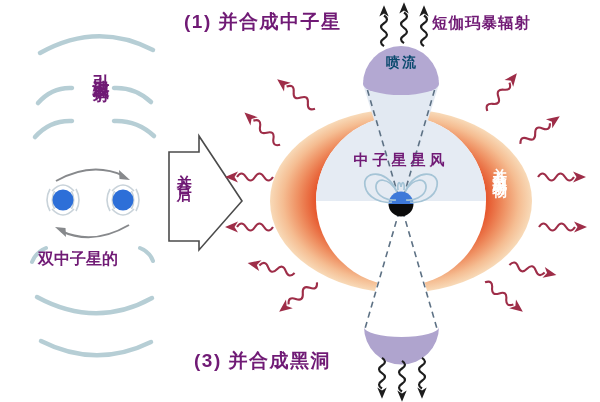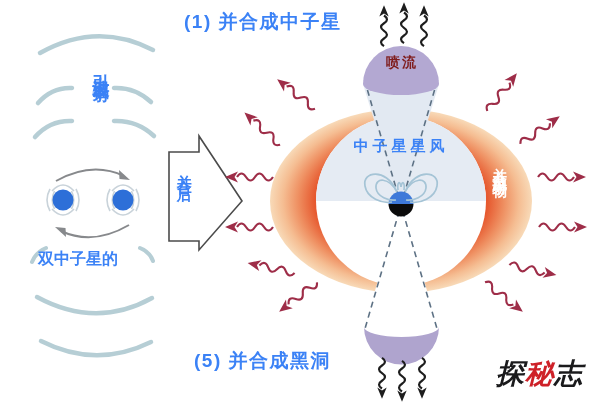--- a/index.html
+++ b/index.html
@@ -1,29 +1,29 @@
 <!DOCTYPE html>
 <html><head>
 <meta charset="utf-8">
 <style>
   html,body{margin:0;padding:0;background:#fff;}
   .stage{position:relative;width:600px;height:402px;background:#ffffff;overflow:hidden;
          font-family:"Liberation Sans","DejaVu Sans",sans-serif;}
   .stage svg{position:absolute;left:0;top:0;}
-  .txt{position:absolute;color:#3b82f6;white-space:nowrap;line-height:1.15;}
+  .txt{position:absolute;color:#701a75;white-space:nowrap;line-height:1.15;}
   .vtext{writing-mode:vertical-rl;text-orientation:upright;}
   .t-outcome{font-size:19px;font-weight:600;letter-spacing:1.5px;}
   .t-side{font-size:15.5px;font-weight:600;letter-spacing:1px;}
   .t-gw{left:91px;top:61px;font-size:17px;letter-spacing:2.5px;font-weight:600;}
   .t-binary{left:38px;top:248px;width:106px;font-size:16px;
             font-weight:600;line-height:21px;}
   .t-merge{left:176px;top:161px;font-size:15px;font-weight:600;letter-spacing:7px;}
-  .t-jet{left:378px;top:54px;width:48px;text-align:center;font-size:14px;color:#7f1d1d;
+  .t-jet{left:378px;top:54px;width:48px;text-align:center;font-size:14px;color:#0c4a6e;
          font-weight:600;letter-spacing:2px;}
-  .t-wind{left:340px;top:137px;width:122px;text-align:center;font-size:15px;
+  .t-wind{left:340px;top:151px;width:122px;text-align:center;font-size:15px;
           font-weight:700;letter-spacing:4px;}
   .t-ejecta{left:491px;top:156px;font-size:14.5px;color:#ffffff;font-weight:600;
             letter-spacing:4px;}
   .t-sgrb{left:432px;top:14px;}
   .t-kilo{left:513px;top:95px;}
   .t-out1{left:184px;top:11px;}
   .t-out2{left:194px;top:350px;}
   .watermark{left:496px;top:358px;font-size:28px;font-weight:800;font-style:italic;
              letter-spacing:1px;color:#1a1a1c;}
   .watermark .red{color:#ce2128;}
@@ -152,24 +152,22 @@
 
   <div class="txt vtext t-gw">引力波辐射</div>
 
   <div class="txt t-binary">
     <span>双中子星的</span><br>
   </div>
 
   <div class="txt vtext t-merge">并合后</div>
 
   <div class="txt t-outcome t-out1">(1) 并合成中子星</div>
-  <div class="txt t-outcome t-out2">(5) 并合成黑洞</div>
+  <div class="txt t-outcome t-out2">(3) 并合成黑洞</div>
 
+  <div class="txt t-side t-sgrb">短伽玛暴辐射</div>
 
   <div class="txt t-jet">喷流</div>
   <div class="txt t-wind">中子星星风</div>
   <div class="txt vtext t-ejecta">并合抛射物</div>
 
-  <div class="txt watermark">
-    <span>探</span><span class="red">秘</span><span>志</span>
-  </div>
 
 </div>
 
 </body></html>

